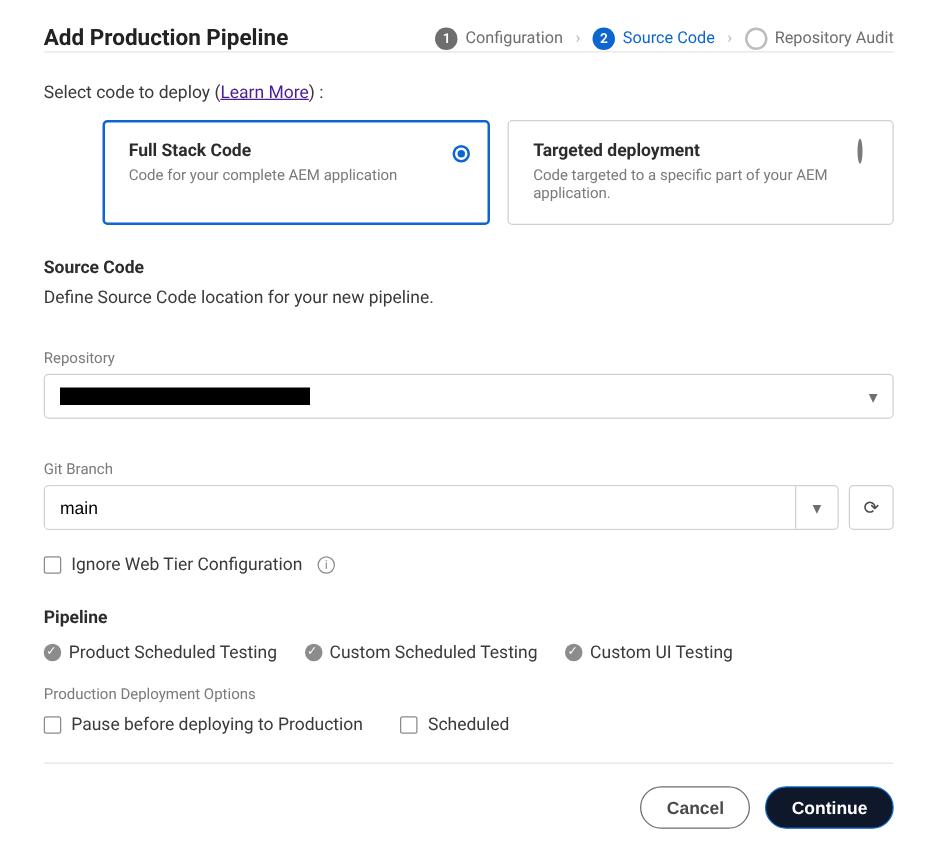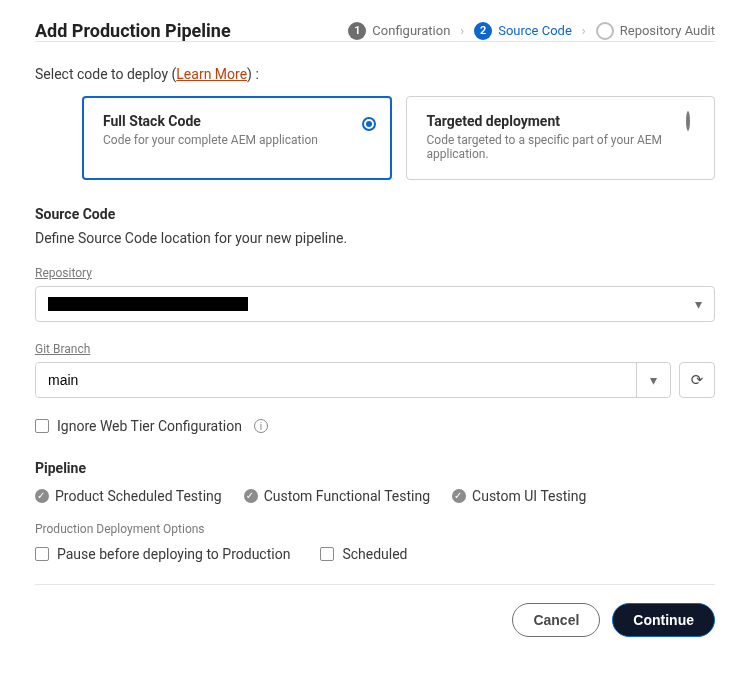--- a/index.html
+++ b/index.html
@@ -54,21 +54,21 @@
       width: 18px; height: 18px; border-radius:50%;
       border: 2px solid #bdbdbd; background:#fff;
     }
     .chev { color: #b8b8b8; font-size: 13px; }
 
     .section-prompt {
       margin-top: 24px;
       font-size: 14px;
       color: #3a3a3a;
     }
-    .learn-more { text-decoration: underline; color:#c2410c; }
+    .learn-more { text-decoration: underline; color:#4c1d95; }
 
     .card-row {
       display: flex;
       gap: 14px;
       margin-top: 14px;
     }
     .card {
       flex: 1;
       border: 1px solid #d0d0d0;
       border-radius: 4px;
@@ -112,23 +112,22 @@
     }
     .sec-subtext{
       font-size:14px;
       color:#3a3a3a;
       margin-top:8px;
     }
 
     .field-label{
       font-size:12px;
       color:#7a7a7a;
-      margin-top:20px;
+      margin-top:33px;
       margin-bottom:6px;
-      text-decoration:underline;
     }
 
     .select-box{
       width:100%;
       height:36px;
       border:1px solid #d0d0d0;
       border-radius:4px;
       display:flex;
       align-items:center;
       justify-content:space-between;
@@ -289,21 +288,21 @@
 </div>
 
 <div class="sec-heading">Pipeline</div>
 <div class="pipe-checks">
   <div class="item">
     <span class="tick"></span>
     <span>Product Scheduled Testing</span>
   </div>
   <div class="item">
     <span class="tick"></span>
-    <span>Custom Functional Testing</span>
+    <span>Custom Scheduled Testing</span>
   </div>
   <div class="item">
     <span class="tick"></span>
     <span>Custom UI Testing</span>
   </div>
 </div>
 
 <div class="subfield-label">Production Deployment Options</div>
 <div class="checkbox-inline">
   <div class="item">

